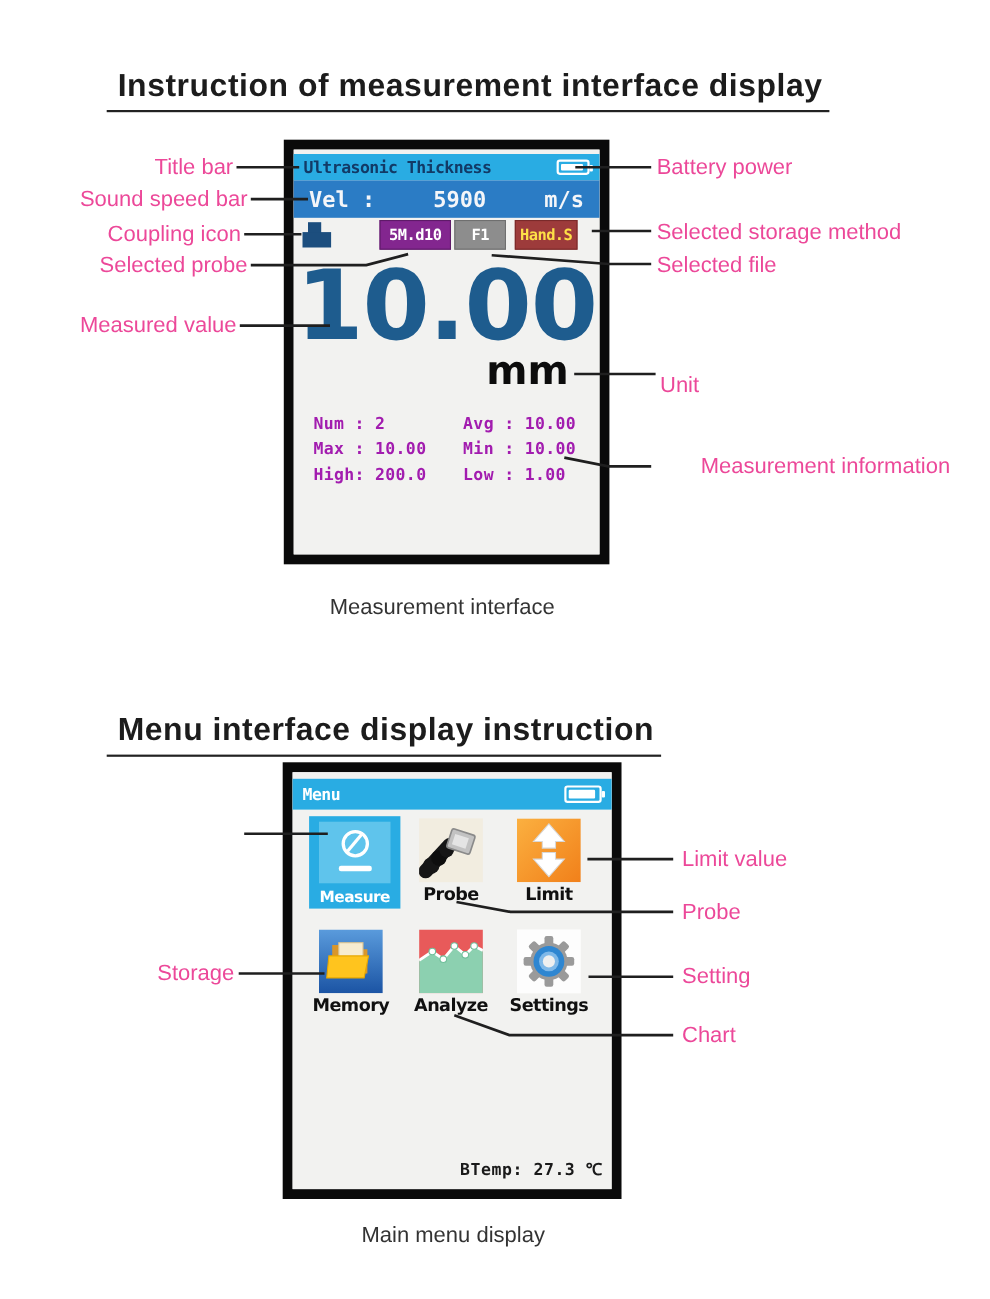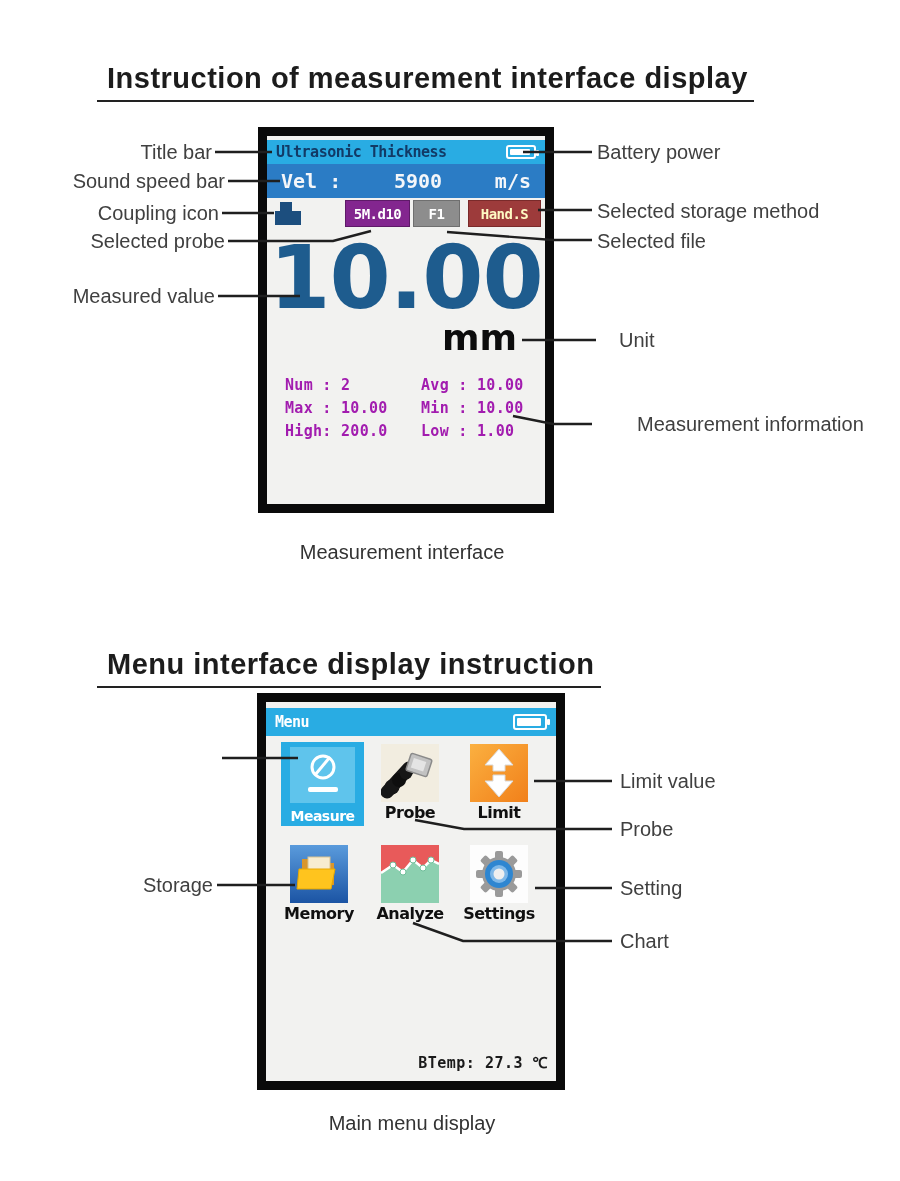--- a/index.html
+++ b/index.html
@@ -9,21 +9,21 @@
   
   .sec-heading {
     position:absolute; font-weight:bold; font-size:29px; color:#1c1c1c;
     letter-spacing:0.5px; padding:0 6px 5px 10px; border-bottom:2.5px solid #222;
     white-space:nowrap;
   }
   .h1 { left:97px; top:62px; }
   .h2 { left:97px; top:648px; }
 
   
-  .callout { position:absolute; font-size:20px; color:#404040; white-space:nowrap; line-height:22px; }
+  .callout { position:absolute; font-size:20px; color:#ec4899; white-space:nowrap; line-height:22px; }
   .callout.right-align { text-align:right; }
   .ms-label { white-space:normal; width:180px; line-height:38px; }
 
   
   .caption { position:absolute; font-size:20px; color:#333; text-align:center; }
 
   
   svg.lines { position:absolute; left:0; top:0; z-index:6; pointer-events:none; }
   svg.lines polyline { fill:none; stroke:#1f1f1f; stroke-width:2.4; }
 
@@ -52,21 +52,21 @@
   .badgerow { position:absolute; left:0; top:62px; width:100%; height:36px; }
   .coupling { position:absolute; left:8px; top:4px; width:26px; height:25px; }
   .coupling .c-top { position:absolute; left:5px; top:0; width:12px; height:10px; background:#1c4e7e; }
   .coupling .c-base { position:absolute; left:0; top:9px; width:26px; height:14px; background:#1c4e7e; }
   .badge {
     position:absolute; top:2px; height:27px; display:flex; align-items:center; justify-content:center;
     font:bold 14px "DejaVu Sans Mono", monospace; color:#fff; letter-spacing:-0.5px;
   }
   .badge.probe-badge { left:78px; width:65px; background:#83268F; border:1px solid #5e1a68; }
   .badge.file-badge { left:146px; width:47px; background:#8D8D8D; border:1px solid #6f6f6f; }
-  .badge.storage-badge { left:201px; width:73px; background:#9D3B3B; border:1px solid #7a2a2a; color:#fef9c3; }
+  .badge.storage-badge { left:201px; width:57px; background:#9D3B3B; border:1px solid #7a2a2a; color:#fde047; }
 
   .bigvalue {
     position:absolute; left:0; top:96px; width:100%; text-align:center;
     font:bold 88px "DejaVu Sans", sans-serif; line-height:92px; color:#1E5C8E; letter-spacing:-1px;
   }
   .unit-mm {
     position:absolute; right:28px; top:184px;
     font:bold 36px "DejaVu Sans", sans-serif; color:#0c0c0c; line-height:36px;
   }
   .infogrid {
@@ -158,21 +158,21 @@
 
   <div class="callout right-align" style="right:688px; top:141px;">Title bar</div>
   <div class="callout right-align" style="right:675px; top:170px;">Sound speed bar</div>
   <div class="callout right-align" style="right:681px; top:202px;">Coupling icon</div>
   <div class="callout right-align" style="right:675px; top:230px;">Selected probe</div>
   <div class="callout right-align" style="right:685px; top:285px;">Measured value</div>
 
   <div class="callout" style="left:597px; top:141px;">Battery power</div>
   <div class="callout" style="left:597px; top:200px;">Selected storage method</div>
   <div class="callout" style="left:597px; top:230px;">Selected file</div>
-  <div class="callout" style="left:600px; top:329px;margin-left:19px;">Unit</div>
+  <div class="callout" style="left:600px; top:339px;">Unit</div>
   <div class="callout" style="left:597px; top:413px;margin-left:40px;">Measurement information</div>
 
   <div class="caption" style="left:292px; top:541px; width:220px;">Measurement interface</div>
 
   <div class="device device2">
     <div class="screen">
 
       <div class="menubar">
         <span class="tb-text">Menu</span>
         <span class="battery"></span>

